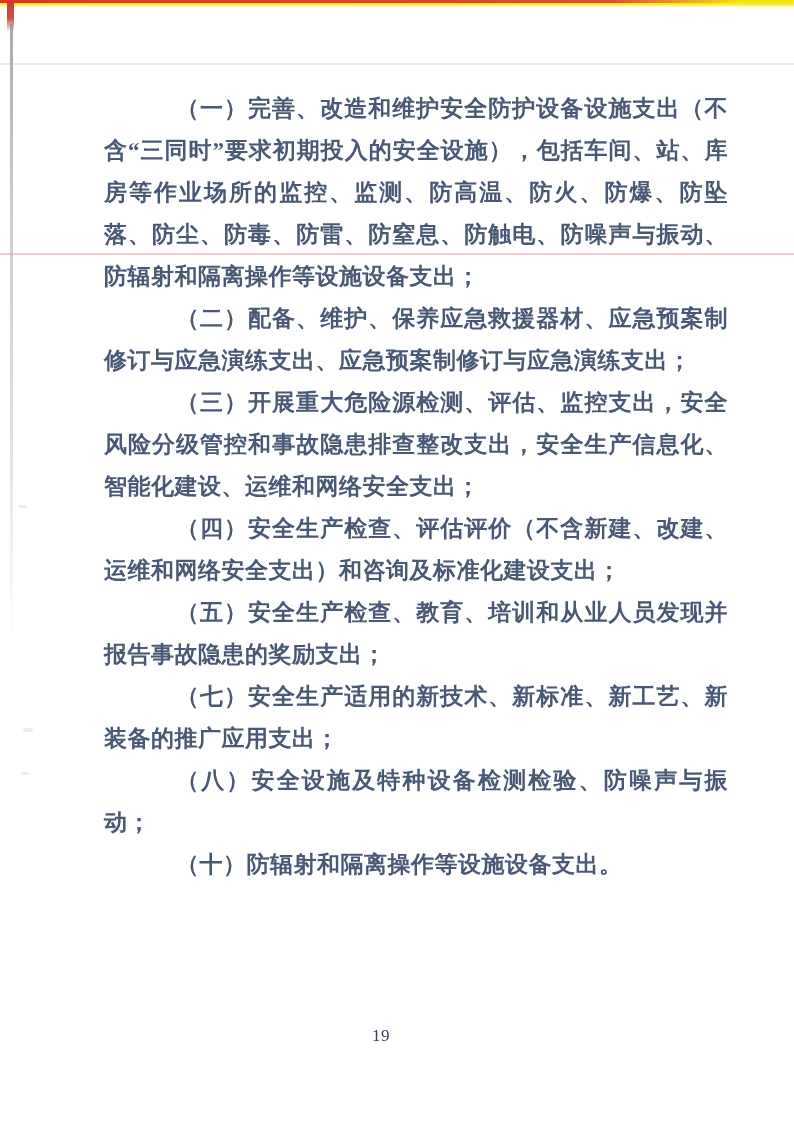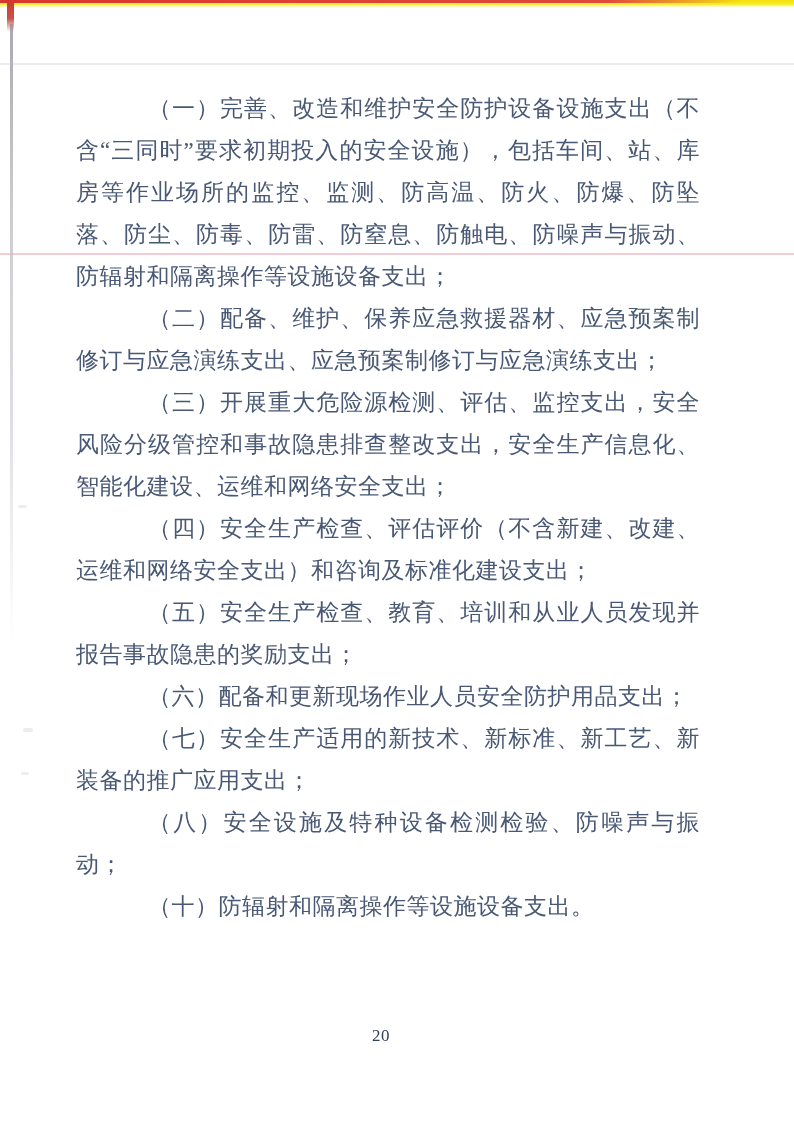--- a/index.html
+++ b/index.html
@@ -63,23 +63,24 @@
     border-radius: 2px;
   }
   .smudge-1 { top: 728px; left: 23px; width: 10px; height: 4px; }
   .smudge-2 { top: 772px; left: 21px; width: 8px;  height: 3px; }
   .smudge-3 { top: 505px; left: 18px; width: 9px;  height: 3px; }
 
   
   .doc-body {
     position: absolute;
     top: 88px;
-    left: 76px;
+    left: 104px;
     width: 624px;
     color: #495874;
+    font-weight: bold;
   }
   .para {
     margin: 0;
     font-size: 23px;
     line-height: 42px;
     text-indent: 72px;
     text-align: justify;
     text-align-last: left;
     letter-spacing: 0.5px;
   }
@@ -108,21 +109,20 @@
   <div class="smudge smudge-1"></div>
   <div class="smudge smudge-2"></div>
   <div class="smudge smudge-3"></div>
 
   <div class="doc-body">
       <p class="para">（一）完善、改造和维护安全防护设备设施支出（不含“三同时”要求初期投入的安全设施），包括车间、站、库房等作业场所的监控、监测、防高温、防火、防爆、防坠落、防尘、防毒、防雷、防窒息、防触电、防噪声与振动、防辐射和隔离操作等设施设备支出；</p>
       <p class="para">（二）配备、维护、保养应急救援器材、应急预案制修订与应急演练支出、应急预案制修订与应急演练支出；</p>
       <p class="para">（三）开展重大危险源检测、评估、监控支出，安全风险分级管控和事故隐患排查整改支出，安全生产信息化、智能化建设、运维和网络安全支出；</p>
       <p class="para">（四）安全生产检查、评估评价（不含新建、改建、运维和网络安全支出）和咨询及标准化建设支出；</p>
       <p class="para">（五）安全生产检查、教育、培训和从业人员发现并报告事故隐患的奖励支出；</p>
-      <p class="para">（六）配备和更新现场作业人员安全防护用品支出；</p>
       <p class="para">（七）安全生产适用的新技术、新标准、新工艺、新装备的推广应用支出；</p>
       <p class="para">（八）安全设施及特种设备检测检验、防噪声与振动；</p>
       <p class="para">（十）防辐射和隔离操作等设施设备支出。</p>
     </div>
 
-  <div class="page-number">20</div>
+  <div class="page-number">19</div>
 
 </div>
 
 </body></html>

